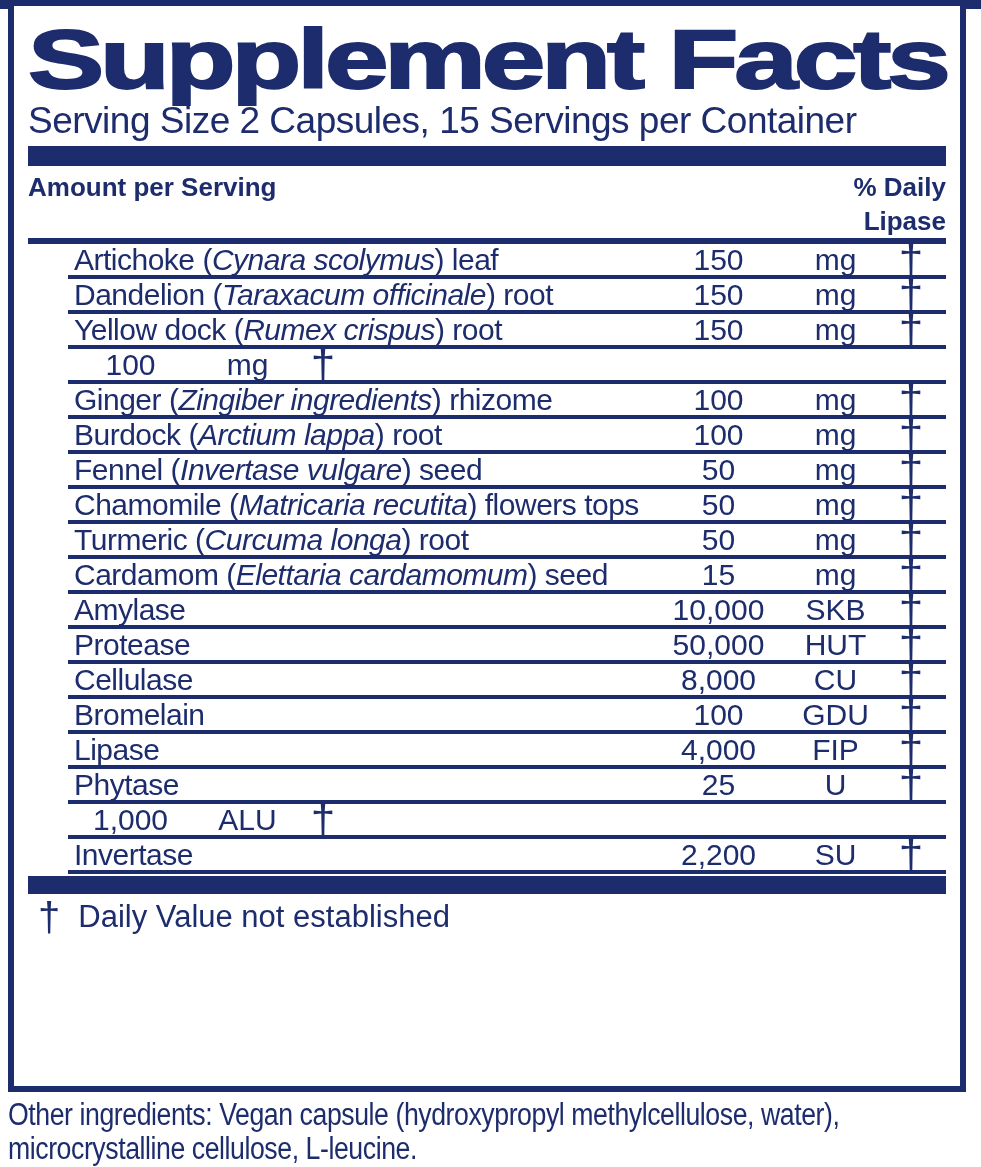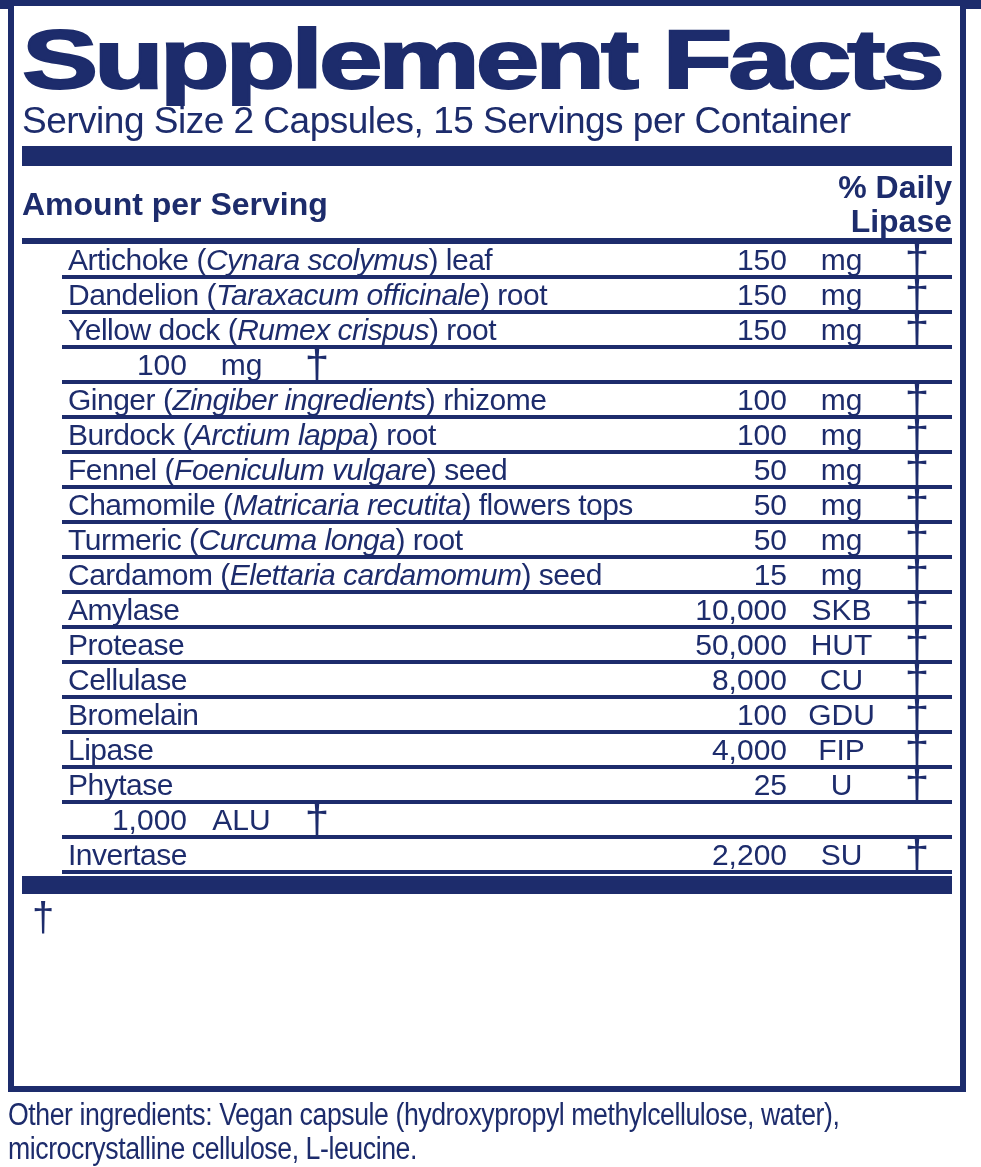--- a/index.html
+++ b/index.html
@@ -14,52 +14,52 @@
   }
   .top-band {
     position: absolute; left: 0; top: 0; width: 981px; height: 9px;
     background: var(--navy);
   }
   .panel {
     position: absolute; left: 8px; top: 0;
     width: 958px; height: 1092px;
     border: 6px solid var(--navy);
     background: var(--bg);
-    padding: 0 8px;
+    padding: 0 14px;
   }
   .title-wrap { margin-top: 10px; height: 86px; overflow: visible; white-space: nowrap; }
   .title {
     display: inline-block;
     font-size: 84px; font-weight: bold; line-height: 86px;
     letter-spacing: -3px;
     -webkit-text-stroke: 2px var(--navy);
     transform: scaleX(1.36); transform-origin: left center;
     white-space: nowrap;
   }
   .serving-line {
     font-size: 37px; line-height: 38px; height: 38px;
     letter-spacing: -0.5px; white-space: nowrap;
   }
   .thick-bar-top { height: 20px; background: var(--navy); margin-top: 6px; }
   .header-row {
-    display: flex; justify-content: space-between; align-items: center;
+    display: flex; justify-content: space-between; align-items: flex-start;
     margin-top: 4px; height: 68px;
-    font-weight: bold; font-size: 32px; line-height: 34px;
+    font-weight: bold; font-size: 26px; line-height: 34px;
   }
   .dv-header { text-align: right; }
   .table-top-rule { height: 6px; background: var(--navy); }
   .rows { }
   .row {
     display: flex; align-items: center;
     height: 35px; border-bottom: 4px solid var(--navy);
     font-size: 30px; line-height: 30px; white-space: nowrap; margin-left: 40px;
   }
   .row .name { flex: 1 1 auto; padding-left: 6px; overflow: hidden; letter-spacing: -0.5px; }
   .row .name .latin { font-style: italic; }
-  .row .val { width: 125px; text-align: right; flex: 0 0 auto; }
+  .row .val { width: 125px; text-align: center; flex: 0 0 auto; }
   .row .unit { width: 95px; padding-left: 14px; text-align: center; flex: 0 0 auto; }
   .row .dv {
     width: 70px; text-align: center; flex: 0 0 auto;
     font-size: 44px; line-height: 40px;
   }
   .thick-bar-bottom { height: 18px; background: var(--navy); margin-top: 2px; }
   .footnote {
     display: flex; align-items: center; margin-top: 6px; height: 34px;
     font-size: 31px; padding-left: 10px;
   }
@@ -126,21 +126,21 @@
         <span class="unit">mg</span>
         <span class="dv">†</span>
       </div>
       <div class="row">
         <span class="name">Burdock (<span class="latin">Arctium lappa</span>) root</span>
         <span class="val">100</span>
         <span class="unit">mg</span>
         <span class="dv">†</span>
       </div>
       <div class="row">
-        <span class="name">Fennel (<span class="latin">Foeniculum vulgare</span>) seed</span>
+        <span class="name">Fennel (<span class="latin">Invertase vulgare</span>) seed</span>
         <span class="val">50</span>
         <span class="unit">mg</span>
         <span class="dv">†</span>
       </div>
       <div class="row">
         <span class="name">Chamomile (<span class="latin">Matricaria recutita</span>) flowers tops</span>
         <span class="val">50</span>
         <span class="unit">mg</span>
         <span class="dv">†</span>
       </div>
@@ -202,19 +202,20 @@
         <span class="val">2,200</span>
         <span class="unit">SU</span>
         <span class="dv">†</span>
       </div>
     </div>
 
   <div class="thick-bar-bottom"></div>
 
   <div class="footnote">
     <span class="sym">†</span>
+    <span>Daily Value not established</span>
   </div>
 </div>
 
 <div class="other-ingredients">
   <div>Other ingredients: Vegan capsule (hydroxypropyl methylcellulose, water),</div>
   <div>microcrystalline cellulose, L-leucine.</div>
 </div>
 
 </body></html>

